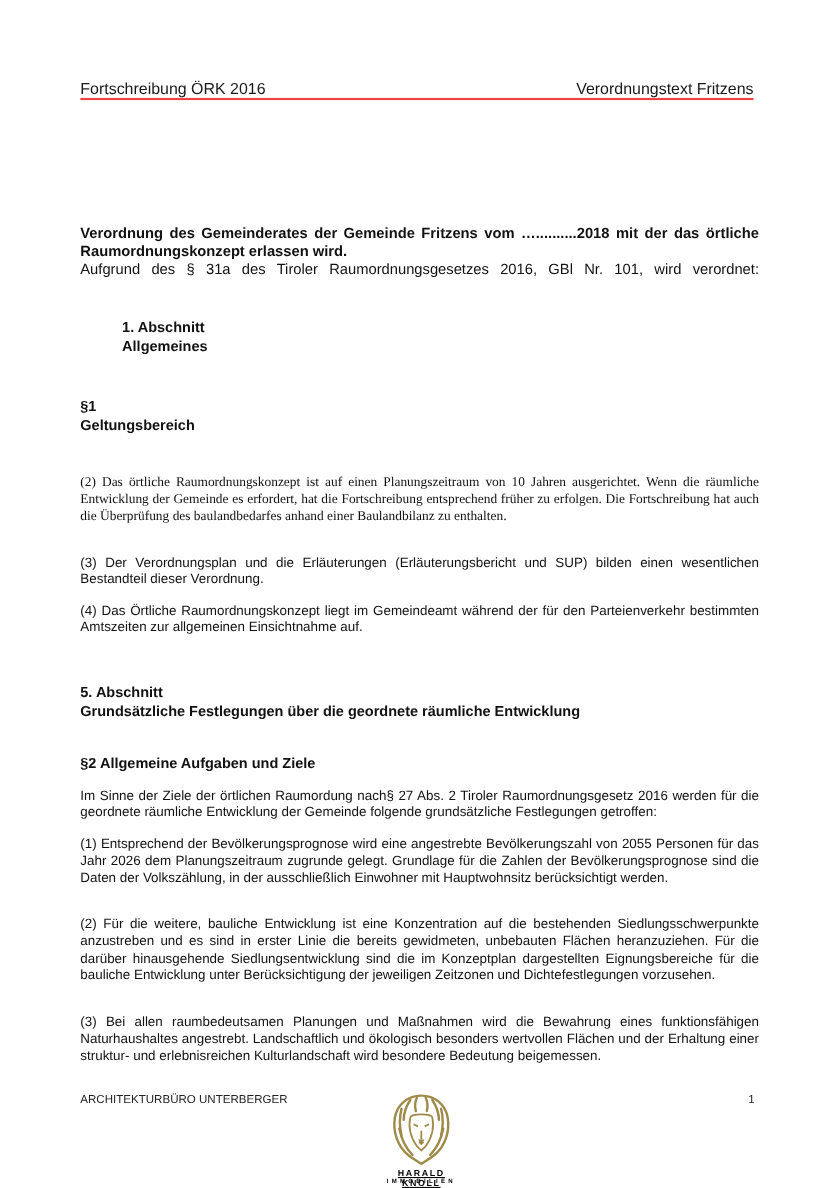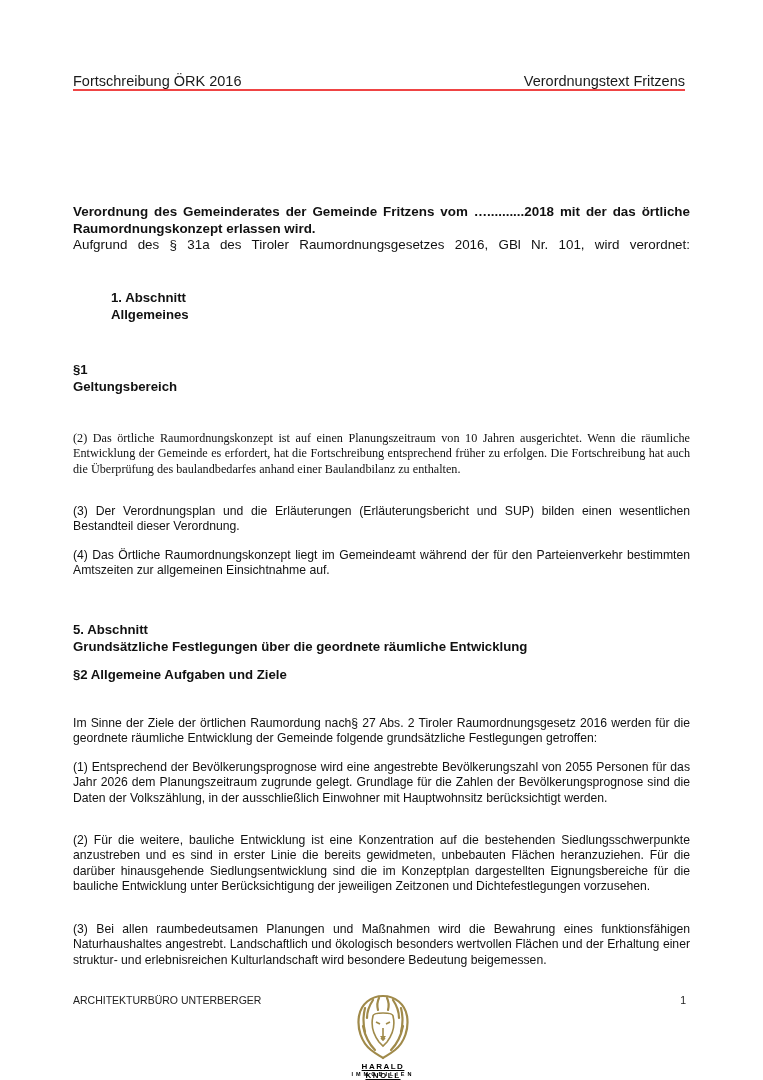--- a/index.html
+++ b/index.html
@@ -147,21 +147,21 @@
 
   <div class="para" style="top:431px;font-family:Liberation Serif, serif;">(2) Das örtliche Raumordnungskonzept ist auf einen Planungszeitraum von 10 Jahren ausgerichtet. Wenn die räumliche Entwicklung der Gemeinde es erfordert, hat die Fortschreibung entsprechend früher zu erfolgen. Die Fortschreibung hat auch die Überprüfung des baulandbedarfes anhand einer Baulandbilanz zu enthalten.</div>
   <div class="para" style="top:504px;">(3) Der Verordnungsplan und die Erläuterungen (Erläuterungsbericht und SUP) bilden einen wesentlichen Bestandteil dieser Verordnung.</div>
   <div class="para" style="top:548px;">(4) Das Örtliche Raumordnungskonzept liegt im Gemeindeamt während der für den Parteienverkehr bestimmten Amtszeiten zur allgemeinen Einsichtnahme auf.</div>
 
   <div class="heading" style="top:622px;">
     <div>5. Abschnitt</div>
     <div>Grundsätzliche Festlegungen über die geordnete räumliche Entwicklung</div>
   </div>
 
-  <div class="heading" style="top:667px;">§2 Allgemeine Aufgaben und Ziele</div>
+  <div class="heading" style="top:686px;">§2 Allgemeine Aufgaben und Ziele</div>
 
   <div class="para" style="top:716px;">Im Sinne der Ziele der örtlichen Raumordung nach§ 27 Abs. 2 Tiroler Raumordnungsgesetz 2016 werden für die geordnete räumliche Entwicklung der Gemeinde folgende grundsätzliche Festlegungen getroffen:</div>
   <div class="para" style="top:760px;">(1) Entsprechend der Bevölkerungsprognose wird eine angestrebte Bevölkerungszahl von 2055 Personen für das Jahr 2026 dem Planungszeitraum zugrunde gelegt. Grundlage für die Zahlen der Bevölkerungsprognose sind die Daten der Volkszählung, in der ausschließlich Einwohner mit Hauptwohnsitz berücksichtigt werden.</div>
   <div class="para" style="top:833px;">(2) Für die weitere, bauliche Entwicklung ist eine Konzentration auf die bestehenden Siedlungsschwerpunkte anzustreben und es sind in erster Linie die bereits gewidmeten, unbebauten Flächen heranzuziehen. Für die darüber hinausgehende Siedlungsentwicklung sind die im Konzeptplan dargestellten Eignungsbereiche für die bauliche Entwicklung unter Berücksichtigung der jeweiligen Zeitzonen und Dichtefestlegungen vorzusehen.</div>
   <div class="para" style="top:922px;">(3) Bei allen raumbedeutsamen Planungen und Maßnahmen wird die Bewahrung eines funktionsfähigen Naturhaushaltes angestrebt. Landschaftlich und ökologisch besonders wertvollen Flächen und der Erhaltung einer struktur- und erlebnisreichen Kulturlandschaft wird besondere Bedeutung beigemessen.</div>
 
   <div class="footer-left">ARCHITEKTURBÜRO UNTERBERGER</div>
   <div class="footer-right">1</div>
 
   <div class="logo">

